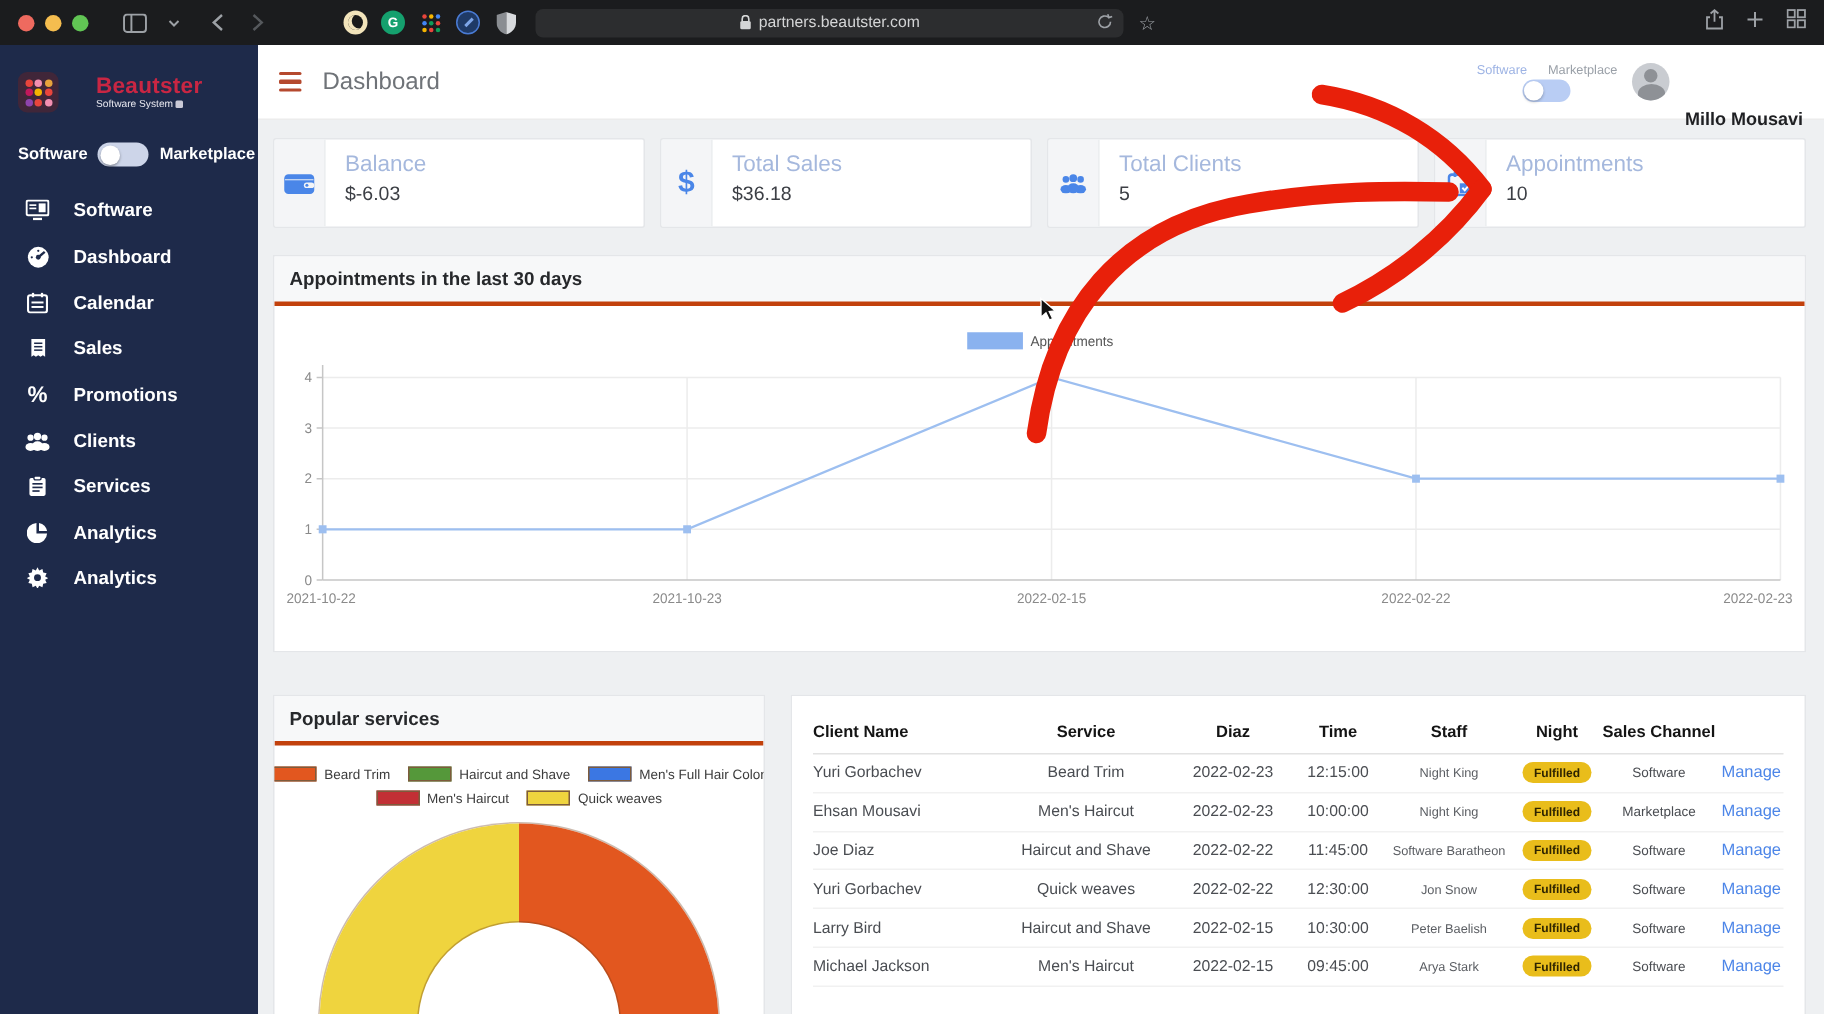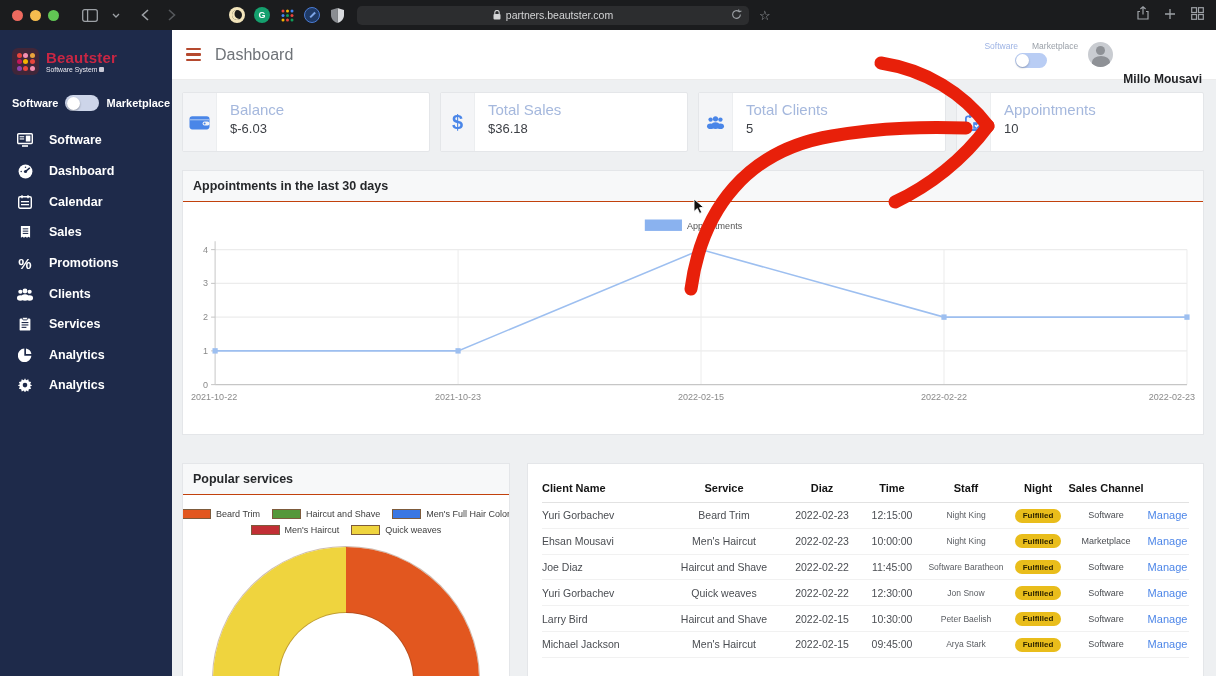--- a/index.html
+++ b/index.html
@@ -18,21 +18,21 @@
   .url-pill { width:392px; height:19px; margin-left:12px; background:#2c2d2f; border-radius:5px; display:flex; align-items:center; justify-content:center; gap:5px; color:#d4d5d6; font-size:10.5px; position:relative; }
   .url-pill .reload { position:absolute; right:7px; top:3px; color:#9da1a6; }
   .star { color:#9da1a6; font-size:13px; margin-left:10px; }
   .right-group { margin-left:auto; display:flex; align-items:center; gap:15px; color:#9da1a6; }
 
   
   .app { position:absolute; top:30px; left:0; right:0; bottom:0; display:flex; }
 
   
   .sidebar { width:172px; background:#1e2a4a; color:#fff; flex-shrink:0; padding-top:12px; overflow:hidden; }
-  .logo-row { display:flex; gap:7px; padding:6px 12px 12px; align-items:center; }
+  .logo-row { display:flex; gap:25px; padding:6px 12px 12px; align-items:center; }
   .logo-icon { width:27px; height:27px; border-radius:6px; background:#402639; display:grid; grid-template-columns:repeat(3,1fr); gap:1.5px; padding:4.5px; flex-shrink:0; }
   .logo-icon i { border-radius:50%; display:block; }
   .logo-title { color:#c92643; font-weight:bold; font-size:15px; letter-spacing:.2px; line-height:1.05; }
   .logo-sub { font-size:6.8px; color:#e9e9f0; display:flex; align-items:center; gap:2px; }
   .logo-sub::after { content:""; width:5px; height:5px; background:#c9c9d6; border-radius:1px; display:inline-block; }
   .mode-row { display:flex; align-items:center; gap:7px; padding:8px 12px 14px; font-size:11px; font-weight:bold; }
   .switch { width:34px; height:16px; border-radius:9px; background:#cdd5e9; position:relative; flex-shrink:0; }
   .switch .knob { position:absolute; left:1.5px; top:1.5px; width:13px; height:13px; background:#fff; border-radius:50%; box-shadow:0 1px 2px rgba(0,0,0,.35); }
   .side-item { display:flex; align-items:center; gap:15px; padding:8.2px 16px; font-size:12.5px; font-weight:bold; cursor:pointer; }
   .side-item .ic { width:18px; display:flex; justify-content:center; align-items:center; color:#fff; flex-shrink:0; }
@@ -58,21 +58,21 @@
 
   
   .stats-row { display:flex; gap:10px; height:60px; }
   .stat-card { flex:1; background:#fff; border:1px solid #e4e6e9; border-radius:2px; display:flex; overflow:hidden; }
   .stat-icon { width:34px; background:#f4f5f7; border-right:1px solid #eceef0; display:flex; align-items:center; justify-content:center; color:#4a86e8; flex-shrink:0; }
   .stat-body { padding:8px 13px; min-width:0; }
   .stat-title { color:#a5b8dd; font-size:15px; white-space:nowrap; }
   .stat-value { color:#3c3f45; font-size:13px; margin-top:3px; }
 
   
-  .card-head { background:#f7f8f9; border-bottom:1px solid #c2410c; padding:8px 10px; font-size:12.5px; font-weight:bold; color:#26282b; }
+  .card-head { background:#f7f8f9; border-bottom:3px solid #c2410c; padding:8px 10px; font-size:12.5px; font-weight:bold; color:#26282b; }
   .chart-card { margin-top:18px; height:265px; background:#fff; border:1px solid #e4e6e9; }
   .chart-body { padding:4px 8px 0; }
   svg.linechart { width:100%; height:216px; display:block; }
   .tk { font-size:9px; fill:#8a8a8a; font-family:"Liberation Sans",sans-serif; }
   .lg { font-size:9px; fill:#555; font-family:"Liberation Sans",sans-serif; }
   .gh { stroke:#ececec; stroke-width:1; } .gv { stroke:#ececec; stroke-width:1; }
   .gb { stroke:#c6c6c6; stroke-width:1; }
 
   .bottom-row { display:flex; gap:17px; margin-top:28px; height:340px; }
   .pop-card { width:328px; background:#fff; border:1px solid #e4e6e9; flex-shrink:0; overflow:hidden; }

